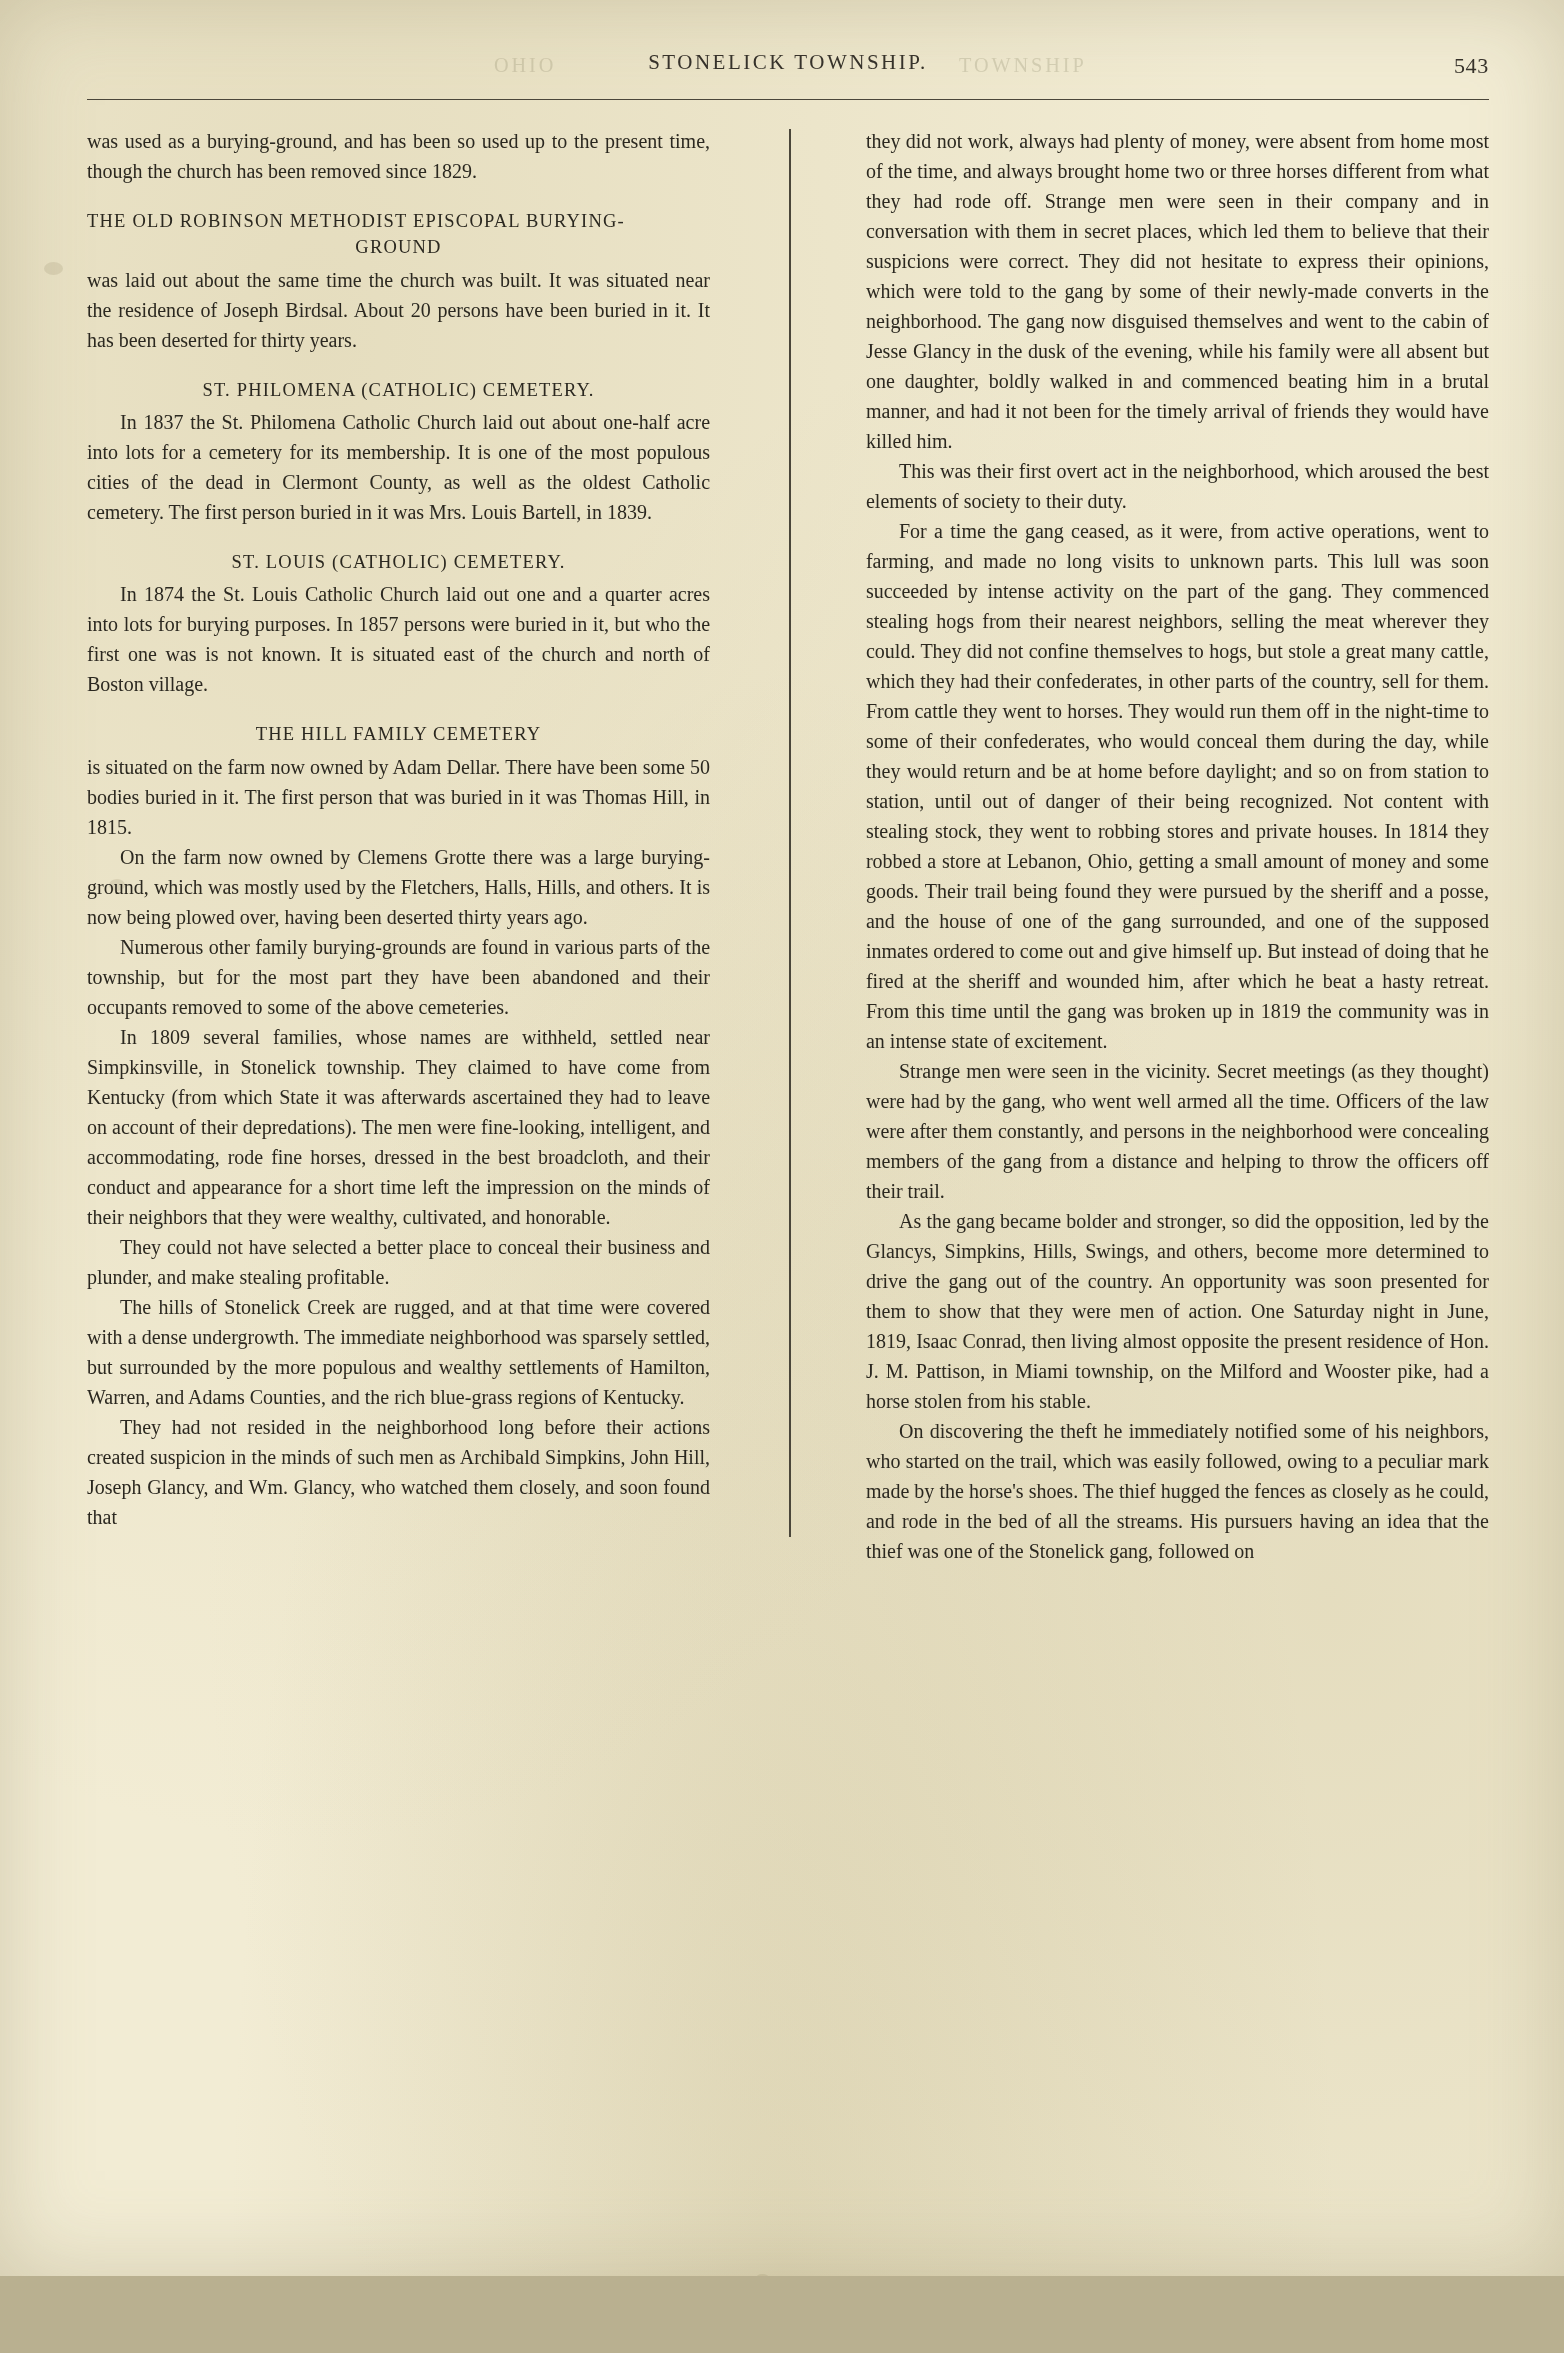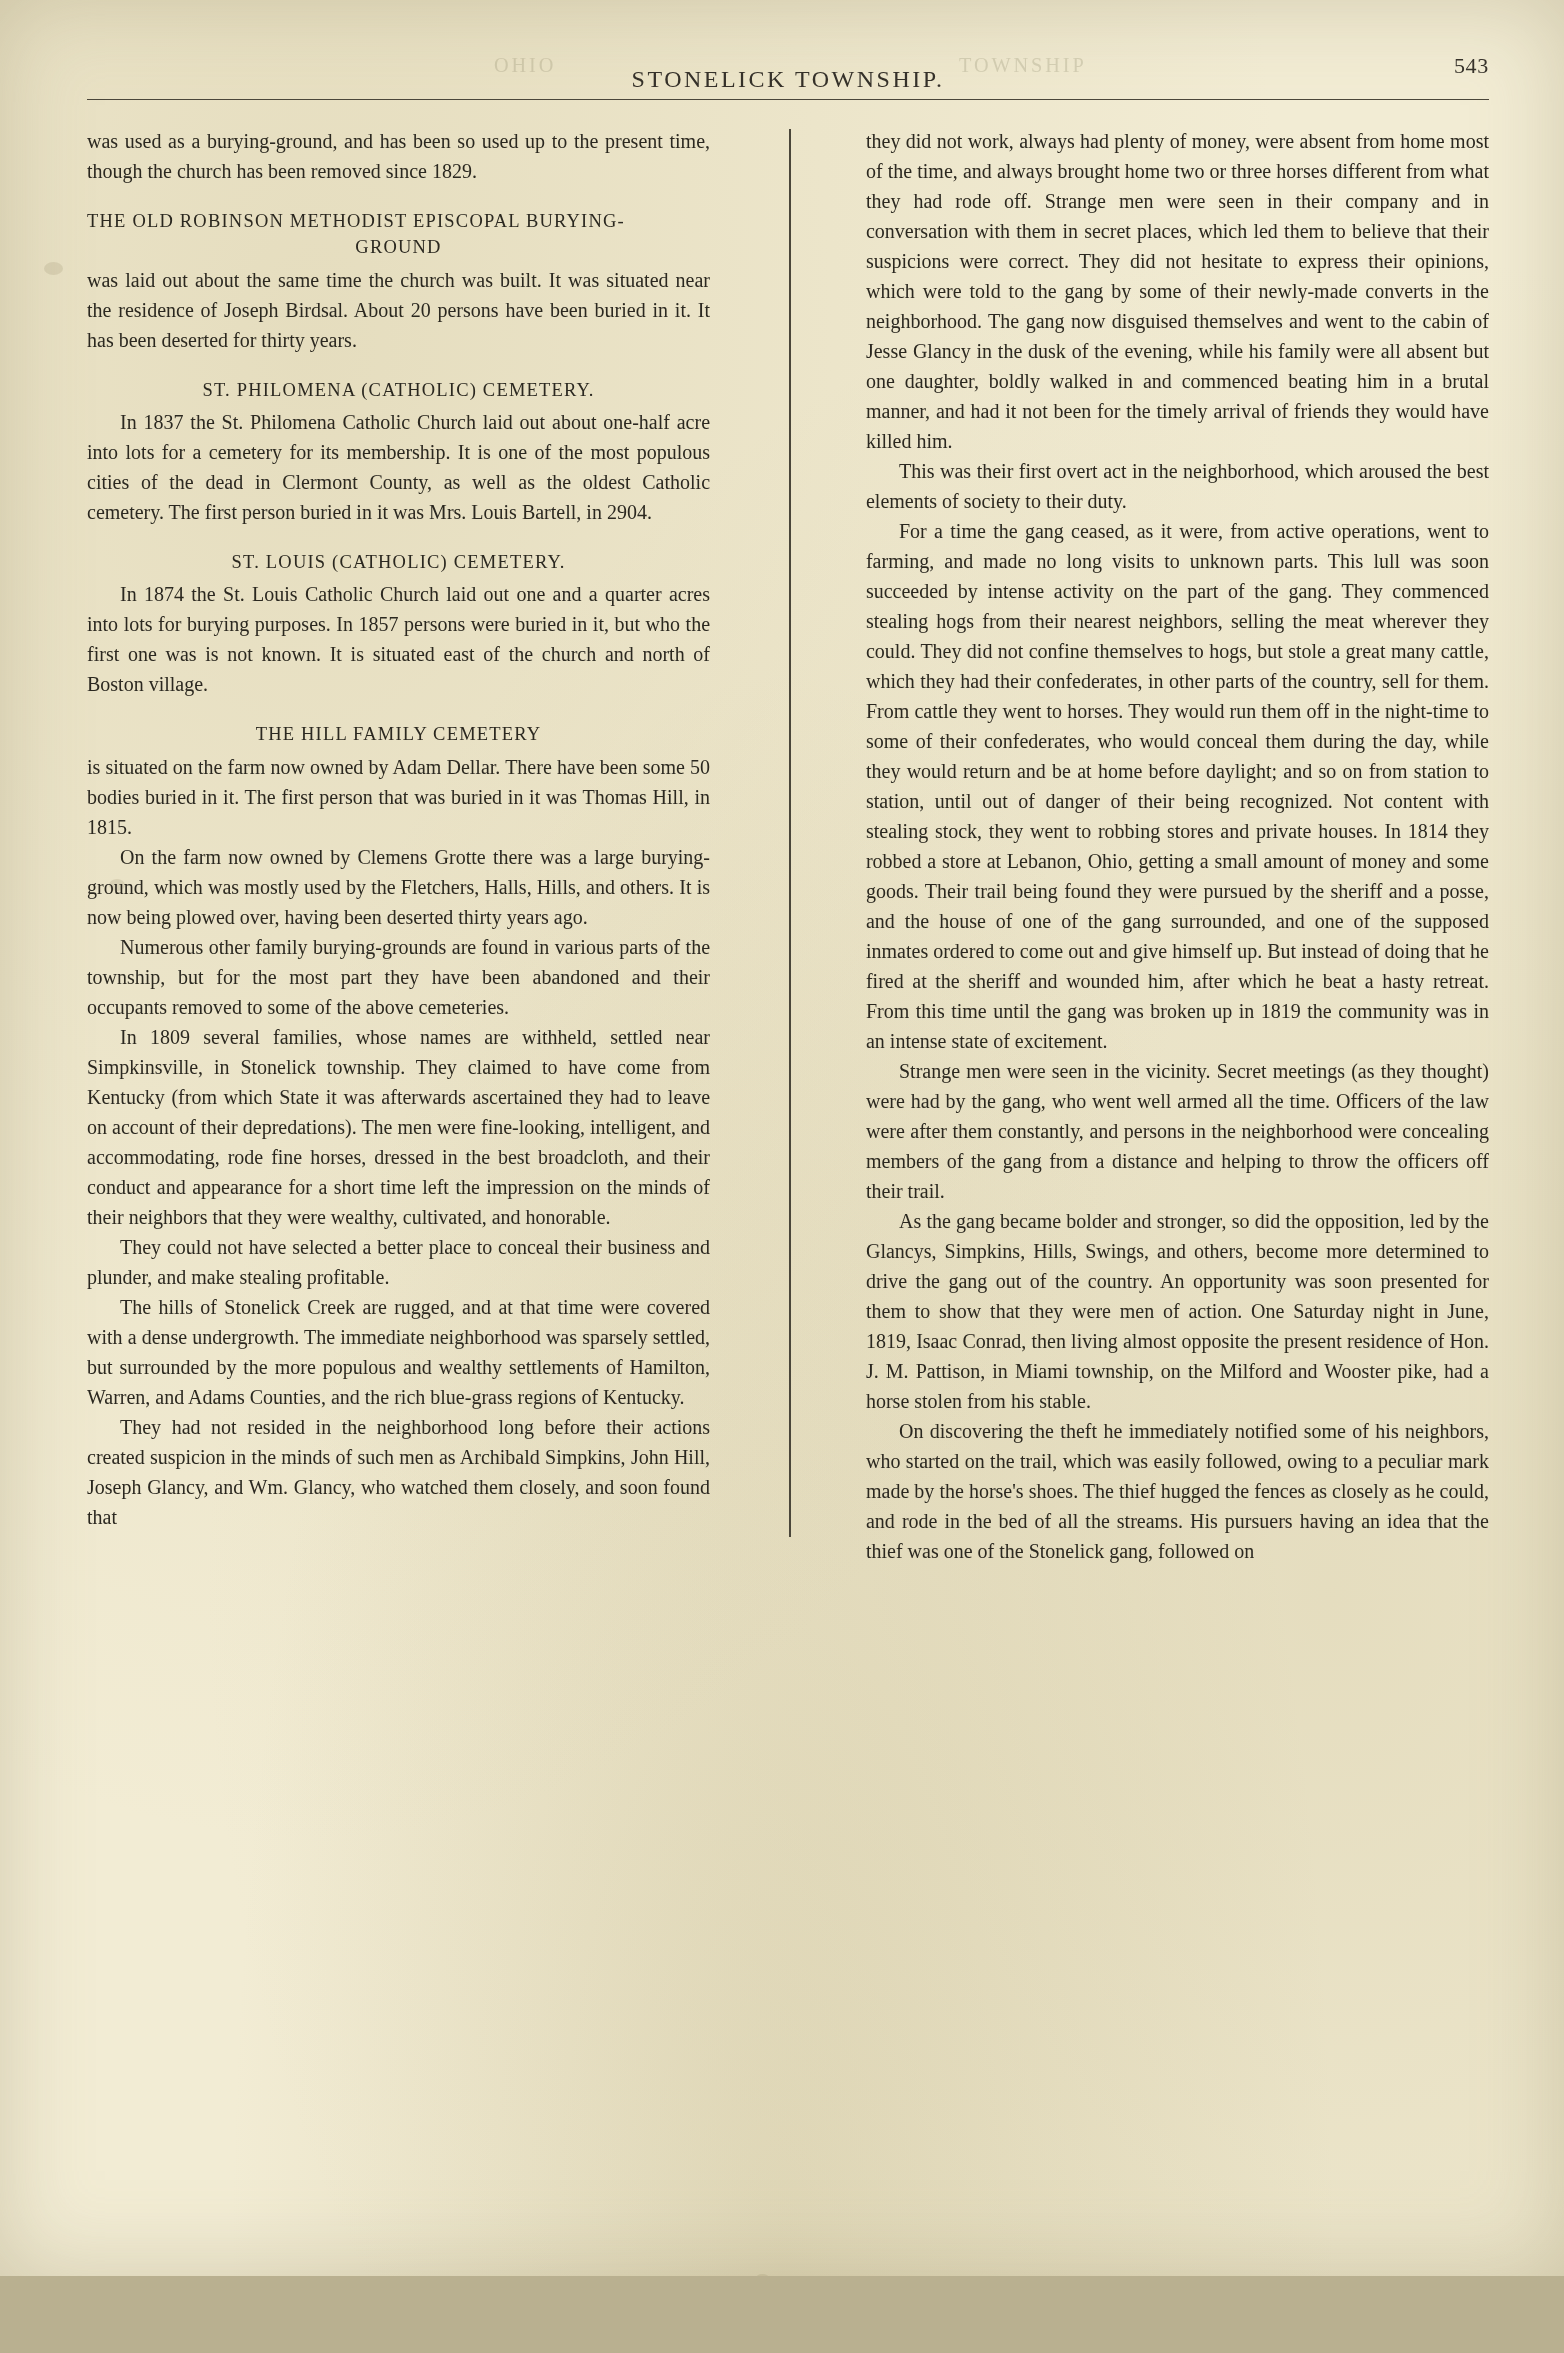--- a/index.html
+++ b/index.html
@@ -41,25 +41,24 @@
   .runhead {
     position: relative;
     height: 48px;
   }
   .runhead .title {
     position: absolute;
     left: 0;
     right: 0;
     top: 5.8px;
     text-align: center;
-    font-size: 24px;
+    font-size: 21px;
     letter-spacing: 2.5px;
     font-variant: small-caps;
     color: #35312a;
-    margin-top: 16px;
   }
   .runhead .folio {
     position: absolute;
     right: 0;
     top: 8.7px;
     font-size: 22px;
     letter-spacing: 0.7px;
     color: #35312a;
   }
   .runhead .ghost {
@@ -167,21 +166,21 @@
       <div class="col left">
         <p>was used as a burying-ground, and has been so used up to the present time, though the church has been removed since 1829.</p>
 
         <h2 class="head flushleft">
           <span>THE OLD ROBINSON METHODIST EPISCOPAL BURYING-</span>
           <span class="second">GROUND</span>
         </h2>
         <p>was laid out about the same time the church was built. It was situated near the residence of Joseph Birdsal. About 20 persons have been buried in it. It has been deserted for thirty years.</p>
 
         <h2 class="head">ST. PHILOMENA (CATHOLIC) CEMETERY.</h2>
-        <p class="indent">In 1837 the St. Philomena Catholic Church laid out about one-half acre into lots for a cemetery for its membership. It is one of the most populous cities of the dead in Clermont County, as well as the oldest Catholic cemetery. The first person buried in it was Mrs. Louis Bartell, in 2904.</p>
+        <p class="indent">In 1837 the St. Philomena Catholic Church laid out about one-half acre into lots for a cemetery for its membership. It is one of the most populous cities of the dead in Clermont County, as well as the oldest Catholic cemetery. The first person buried in it was Mrs. Louis Bartell, in 1839.</p>
 
         <h2 class="head">ST. LOUIS (CATHOLIC) CEMETERY.</h2>
         <p class="indent">In 1874 the St. Louis Catholic Church laid out one and a quarter acres into lots for burying purposes. In 1857 persons were buried in it, but who the first one was is not known. It is situated east of the church and north of Boston village.</p>
 
         <h2 class="head">THE HILL FAMILY CEMETERY</h2>
         <p>is situated on the farm now owned by Adam Dellar. There have been some 50 bodies buried in it. The first person that was buried in it was Thomas Hill, in 1815.</p>
         <p class="indent">On the farm now owned by Clemens Grotte there was a large burying-ground, which was mostly used by the Fletchers, Halls, Hills, and others. It is now being plowed over, having been deserted thirty years ago.</p>
         <p class="indent">Numerous other family burying-grounds are found in various parts of the township, but for the most part they have been abandoned and their occupants removed to some of the above cemeteries.</p>
 
         <p class="indent">In 1809 several families, whose names are withheld, settled near Simpkinsville, in Stonelick township. They claimed to have come from Kentucky (from which State it was afterwards ascertained they had to leave on account of their depredations). The men were fine-looking, intelligent, and accommodating, rode fine horses, dressed in the best broadcloth, and their conduct and appearance for a short time left the impression on the minds of their neighbors that they were wealthy, cultivated, and honorable.</p>

